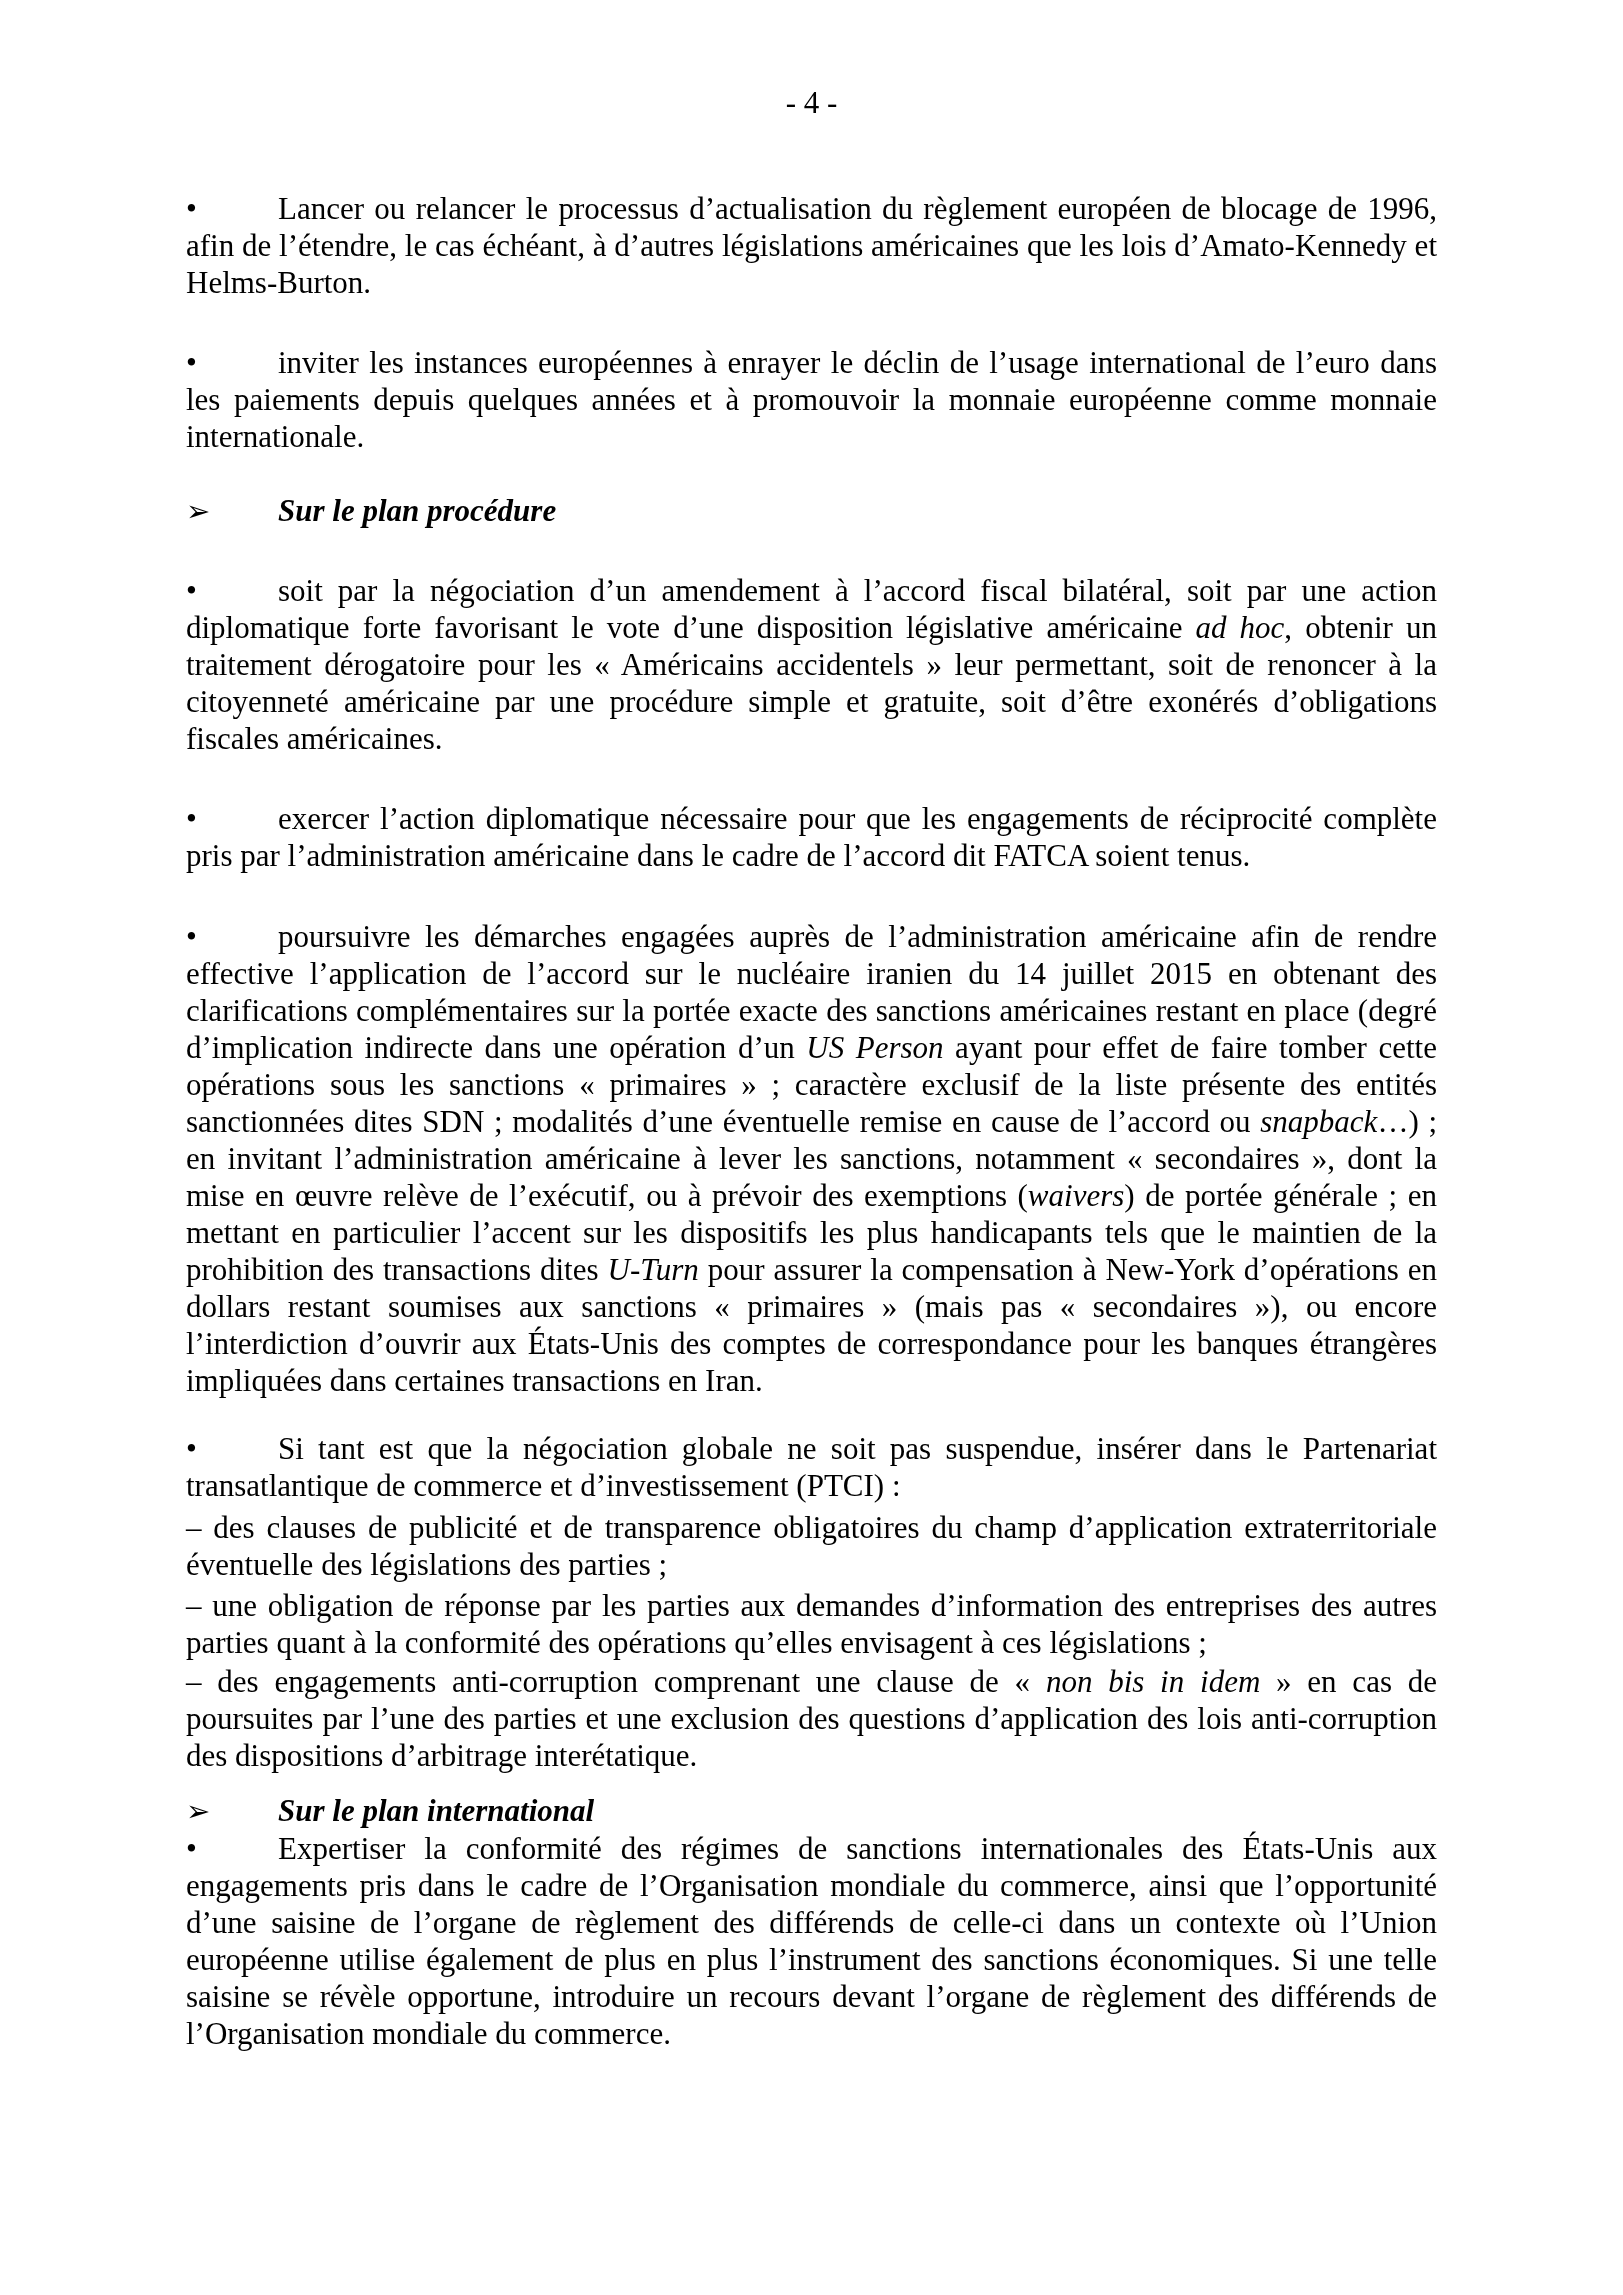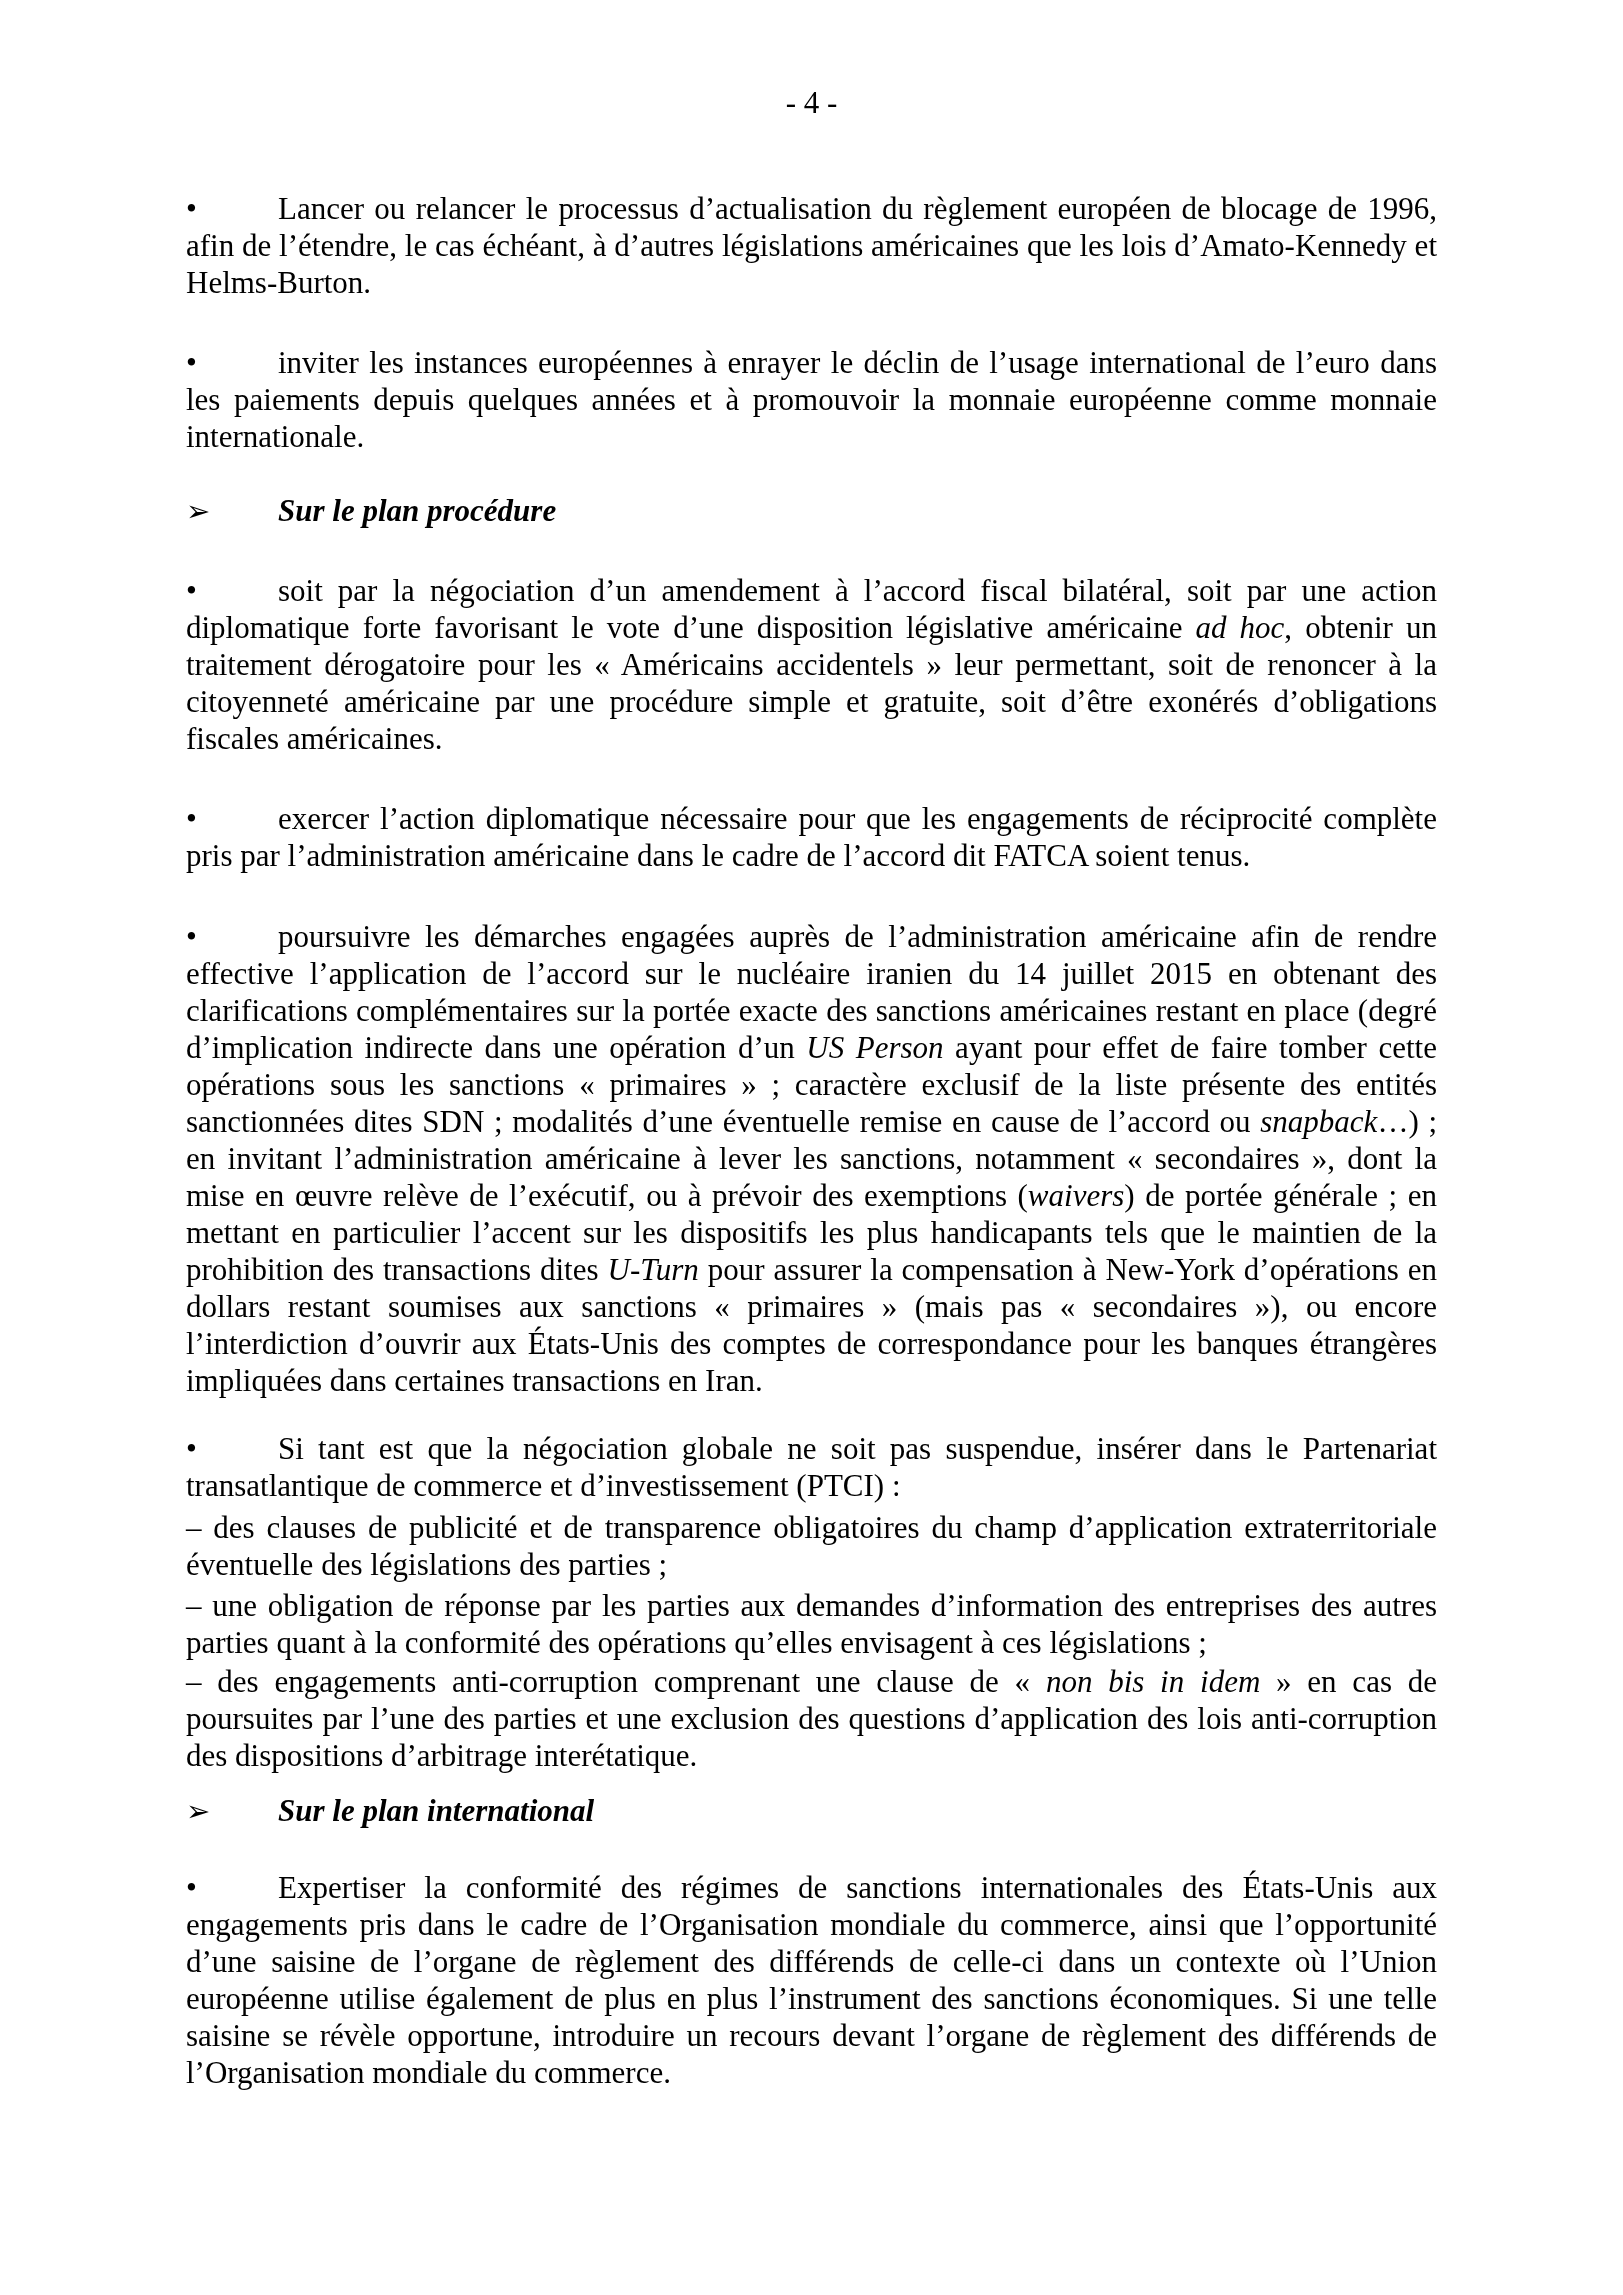--- a/index.html
+++ b/index.html
@@ -42,21 +42,21 @@
   #p2 { margin-top: 43px; }
   #h1 { margin-top: 37px; }
   #p3 { margin-top: 42px; }
   #p4 { margin-top: 43px; }
   #p5 { margin-top: 44px; }
   #p6 { margin-top: 31px; }
   #d1 { margin-top: 5.2px; }
   #d2 { margin-top: 3.9px; }
   #d3 { margin-top: 2px; }
   #h2 { margin-top: 18.3px; }
-  #p7 { margin-top: 39px; }
+  #p7 { }
 </style>
 </head>
 <body>
 
 <div class="page">
 
   <div class="page-number">- 4 -</div>
 
   <p class="para" id="p1"><span class="marker">•</span><span>Lancer ou relancer le processus d’actualisation du règlement européen de blocage de 1996, afin de l’étendre, le cas échéant, à d’autres législations américaines que les lois d’Amato-Kennedy et Helms-Burton.</span></p>
 

